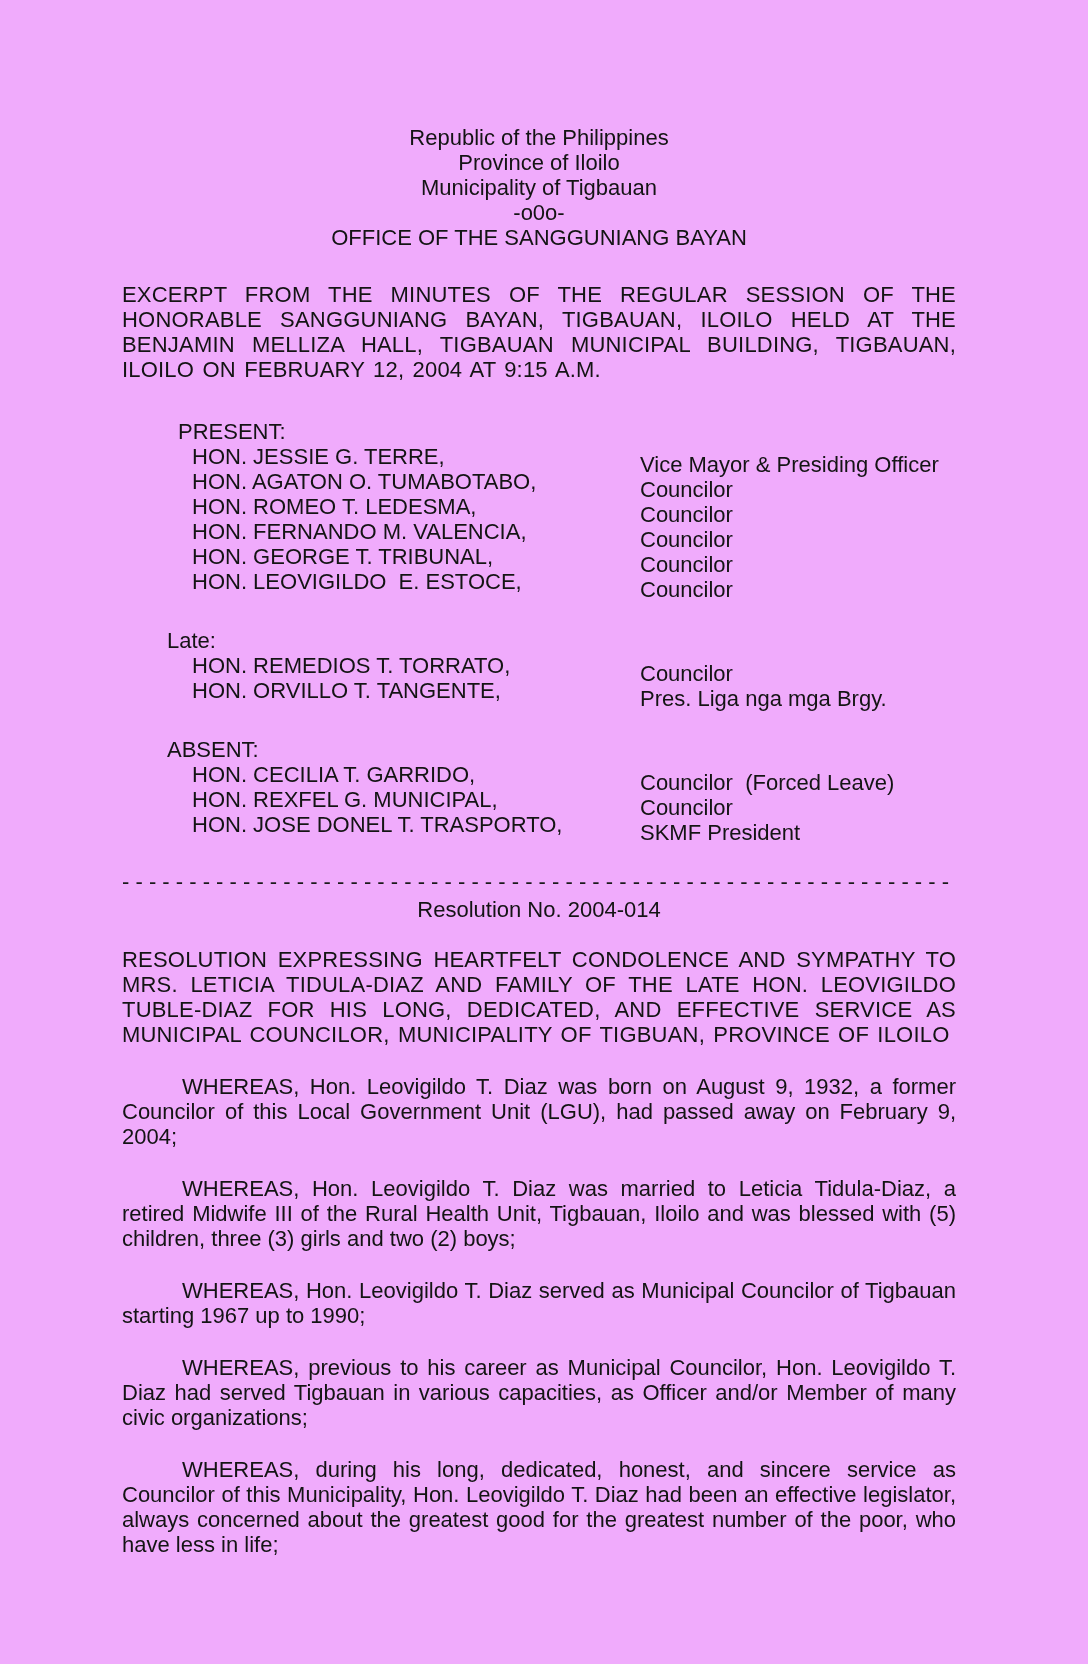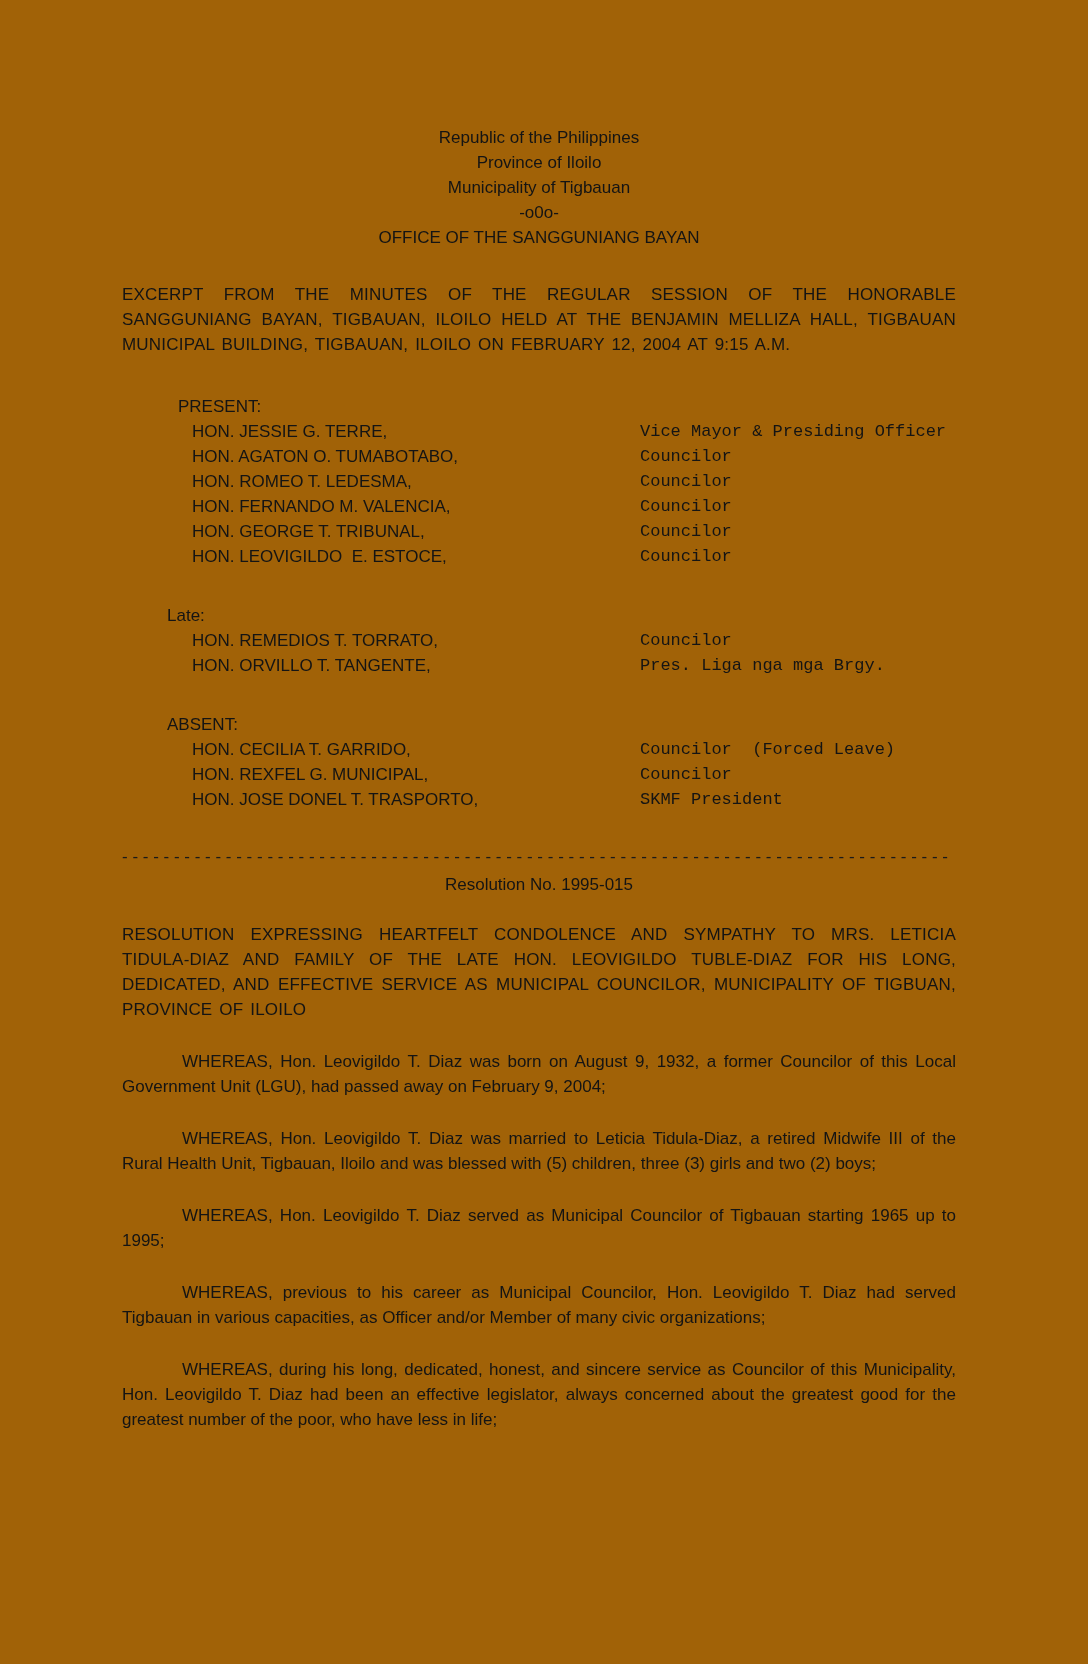--- a/index.html
+++ b/index.html
@@ -1,23 +1,23 @@
 <!DOCTYPE html>
 <html><head>
 <meta charset="utf-8">
 <style>
   html, body { margin: 0; padding: 0; background: #ffffff; }
   .page {
     position: relative;
     width: 1088px;
     height: 1664px;
-    background: #a16207;
+    background: #f0abfc;
     overflow: hidden;
     font-family: "Liberation Sans", "DejaVu Sans", sans-serif;
-    font-size: 17px;
+    font-size: 22px;
     line-height: 25px;
     color: #141414;
   }
   .content {
     padding-top: 125px;
     padding-left: 122px;
     width: 834px;
   }
   .hdr { text-align: center; }
   .hdr div { white-space: nowrap; }
@@ -26,23 +26,22 @@
   .excerpt { margin-top: 32px; }
   .att { margin-top: 37px; }
   .group-late, .group-absent { margin-top: 34px; }
   .glabel-present { padding-left: 56px; }
   .glabel-other { padding-left: 45px; }
   .mrow { position: relative; padding-left: 70px; }
   .nm { white-space: pre-wrap; }
   .role {
     position: absolute;
     left: 518px;
-    top: 0;
+    top: 8px;
     white-space: pre;
-    font-family: Liberation Mono, monospace;
   }
   .sep {
     margin-top: 32px;
     height: 25px;
     white-space: nowrap;
     overflow: hidden;
     color: #1a1a1a;
   }
   .resno { margin-top: 3px; text-align: center; }
   .title { margin-top: 25px; }
@@ -119,24 +118,24 @@
         <div class="mrow">
           <span class="nm">HON. JOSE DONEL T. TRASPORTO,</span>
           <span class="role">SKMF President</span>
         </div>
       </div>
 
     </div>
 
     <div class="sep">- - - - - - - - - - - - - - - - - - - - - - - - - - - - - - - - - - - - - - - - - - - - - - - - - - - - - - - - - - - - - - - - - - - - - - - - - - - - - - - -</div>
 
-    <div class="resno">Resolution No. 1995-015</div>
+    <div class="resno">Resolution No. 2004-014</div>
 
     <p class="para caps title">RESOLUTION EXPRESSING HEARTFELT CONDOLENCE AND SYMPATHY TO MRS. LETICIA TIDULA-DIAZ AND FAMILY OF THE LATE HON. LEOVIGILDO TUBLE-DIAZ FOR HIS LONG, DEDICATED, AND EFFECTIVE SERVICE AS MUNICIPAL COUNCILOR, MUNICIPALITY OF TIGBUAN, PROVINCE OF ILOILO</p>
 
     <p class="para whereas">WHEREAS, Hon. Leovigildo T. Diaz was born on August 9, 1932, a former Councilor of this Local Government Unit (LGU), had passed away on February 9, 2004;</p>
     <p class="para whereas">WHEREAS, Hon. Leovigildo T. Diaz was married to Leticia Tidula-Diaz, a retired Midwife III of the Rural Health Unit, Tigbauan, Iloilo and was blessed with (5) children, three (3) girls and two (2) boys;</p>
-    <p class="para whereas">WHEREAS, Hon. Leovigildo T. Diaz served as Municipal Councilor of Tigbauan starting 1965 up to 1995;</p>
+    <p class="para whereas">WHEREAS, Hon. Leovigildo T. Diaz served as Municipal Councilor of Tigbauan starting 1967 up to 1990;</p>
     <p class="para whereas">WHEREAS, previous to his career as Municipal Councilor, Hon. Leovigildo T. Diaz had served Tigbauan in various capacities, as Officer and/or Member of many civic organizations;</p>
     <p class="para whereas">WHEREAS, during his long, dedicated, honest, and sincere service as Councilor of this Municipality, Hon. Leovigildo T. Diaz had been an effective legislator, always concerned about the greatest good for the greatest number of the poor, who have less in life;</p>
 
   </div>
 </div>
 
 </body></html>

